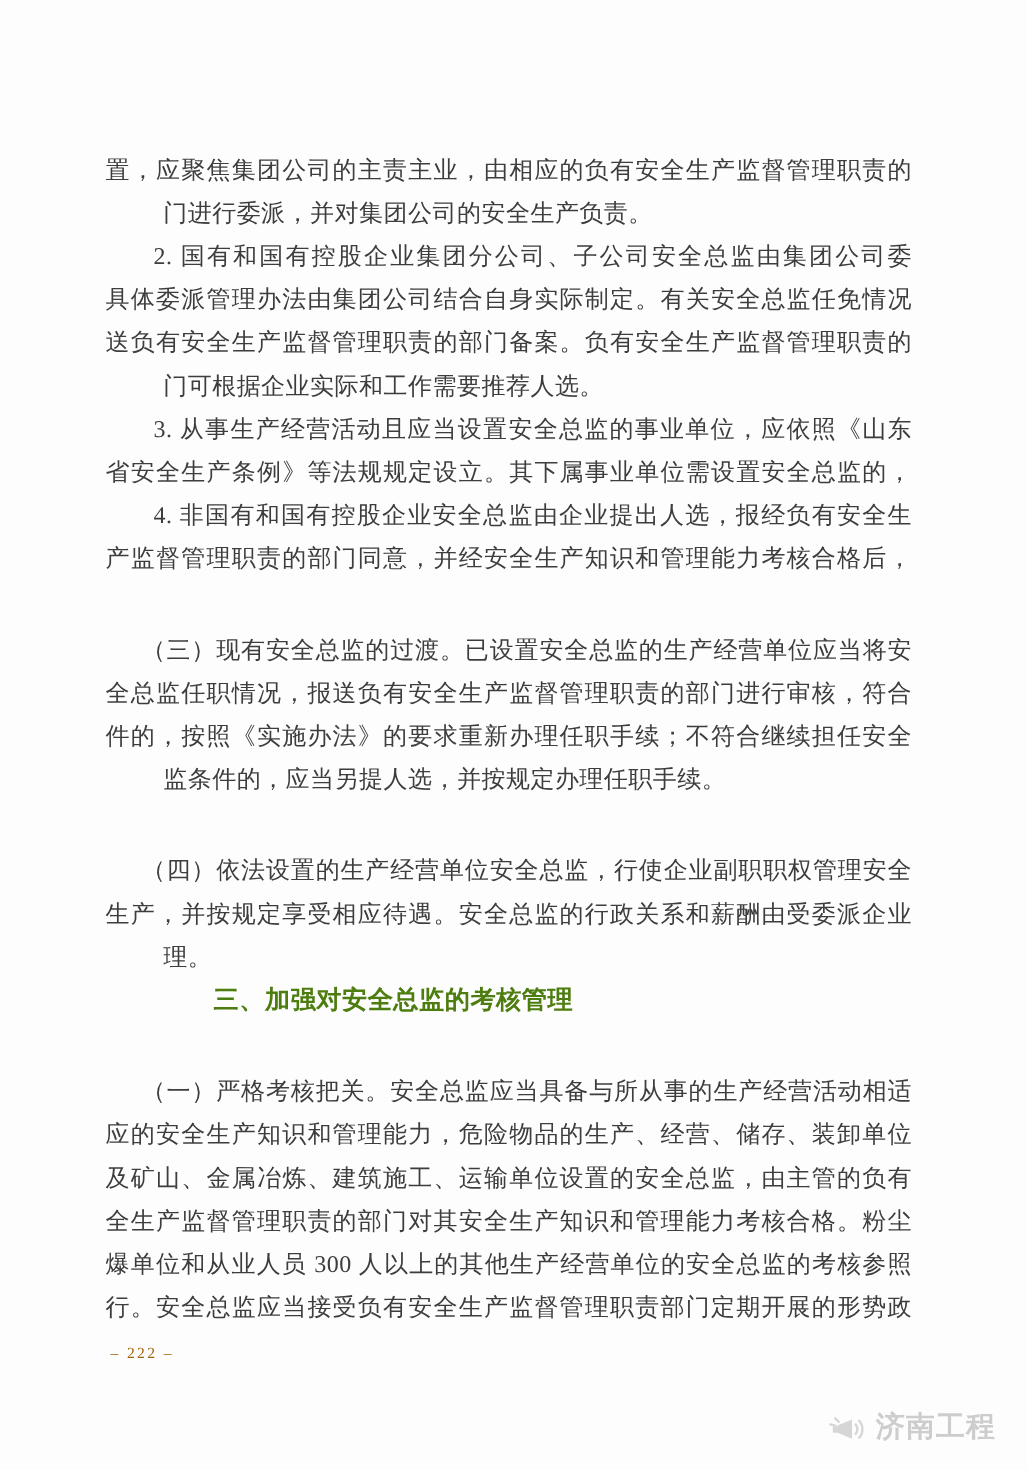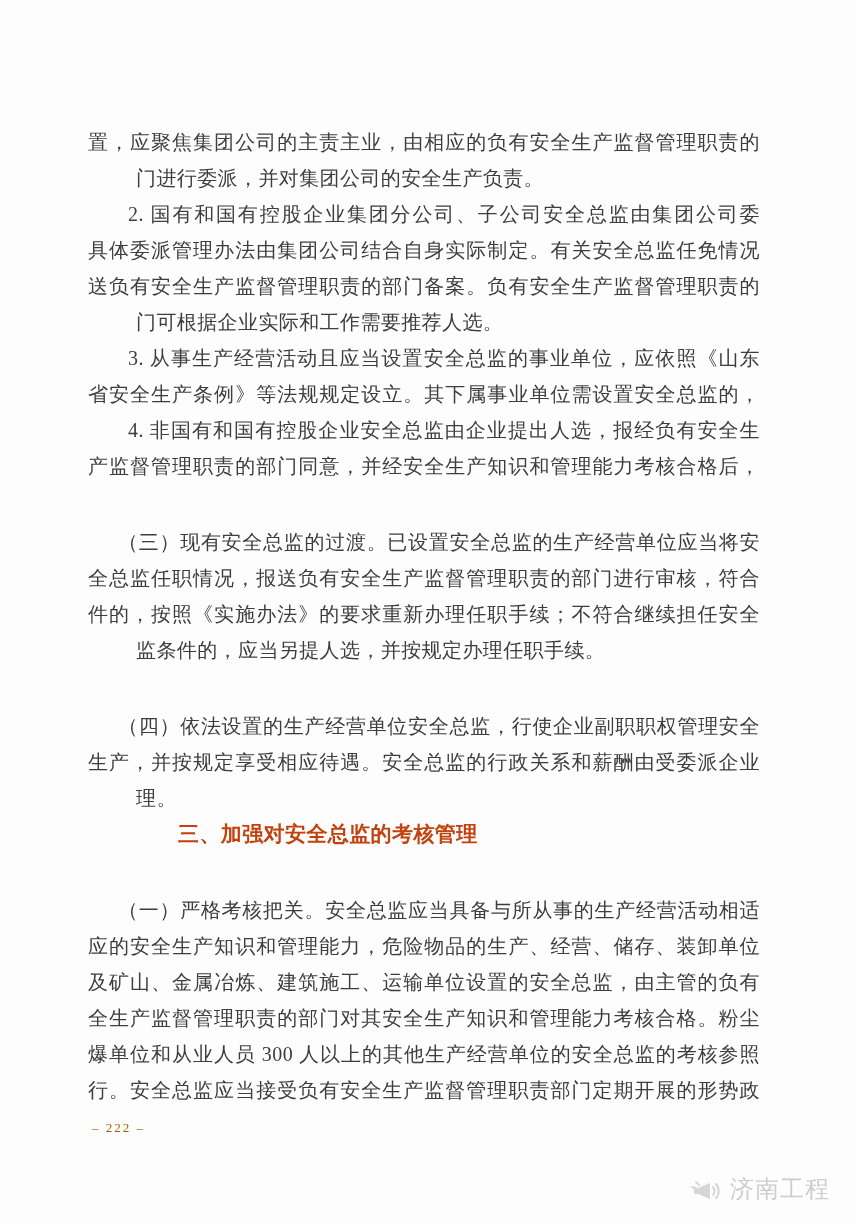--- a/index.html
+++ b/index.html
@@ -27,21 +27,21 @@
     text-align-last: justify;
     letter-spacing: 0.4px;
     overflow: hidden;
   }
   .line--end { text-align-last: left; margin-left: 48px; }
   .line--indent { text-indent: 2em; }
   .line--paren-indent { text-indent: 1.5em; margin-top: 40px; }
   .line--heading {
     font-family: "Liberation Sans", "DejaVu Sans", sans-serif;
     font-weight: bold;
-    color: #c2410c;
+    color: #4d7c0f;
     font-size: 21px;
     text-align-last: left;
   }
   .page-number {
     position: absolute;
     left: 92px;
     top: 1120px;
     font-size: 13px;
     color: #a16207;
     letter-spacing: 2px;
@@ -51,21 +51,21 @@
     right: 26px;
     bottom: 20px;
     display: flex;
     align-items: center;
     gap: 8px;
     color: #cdcdcd;
   }
   .watermark-text {
     font-family: "Liberation Sans", "DejaVu Sans", sans-serif;
     font-size: 24px;
-    font-weight: normal;
+    font-weight: bold;
     letter-spacing: 1px;
   }
   .watermark-icon svg { display: block; }
 </style>
 </head>
 <body>
 
 <div class="page">
 
   <div class="content">

